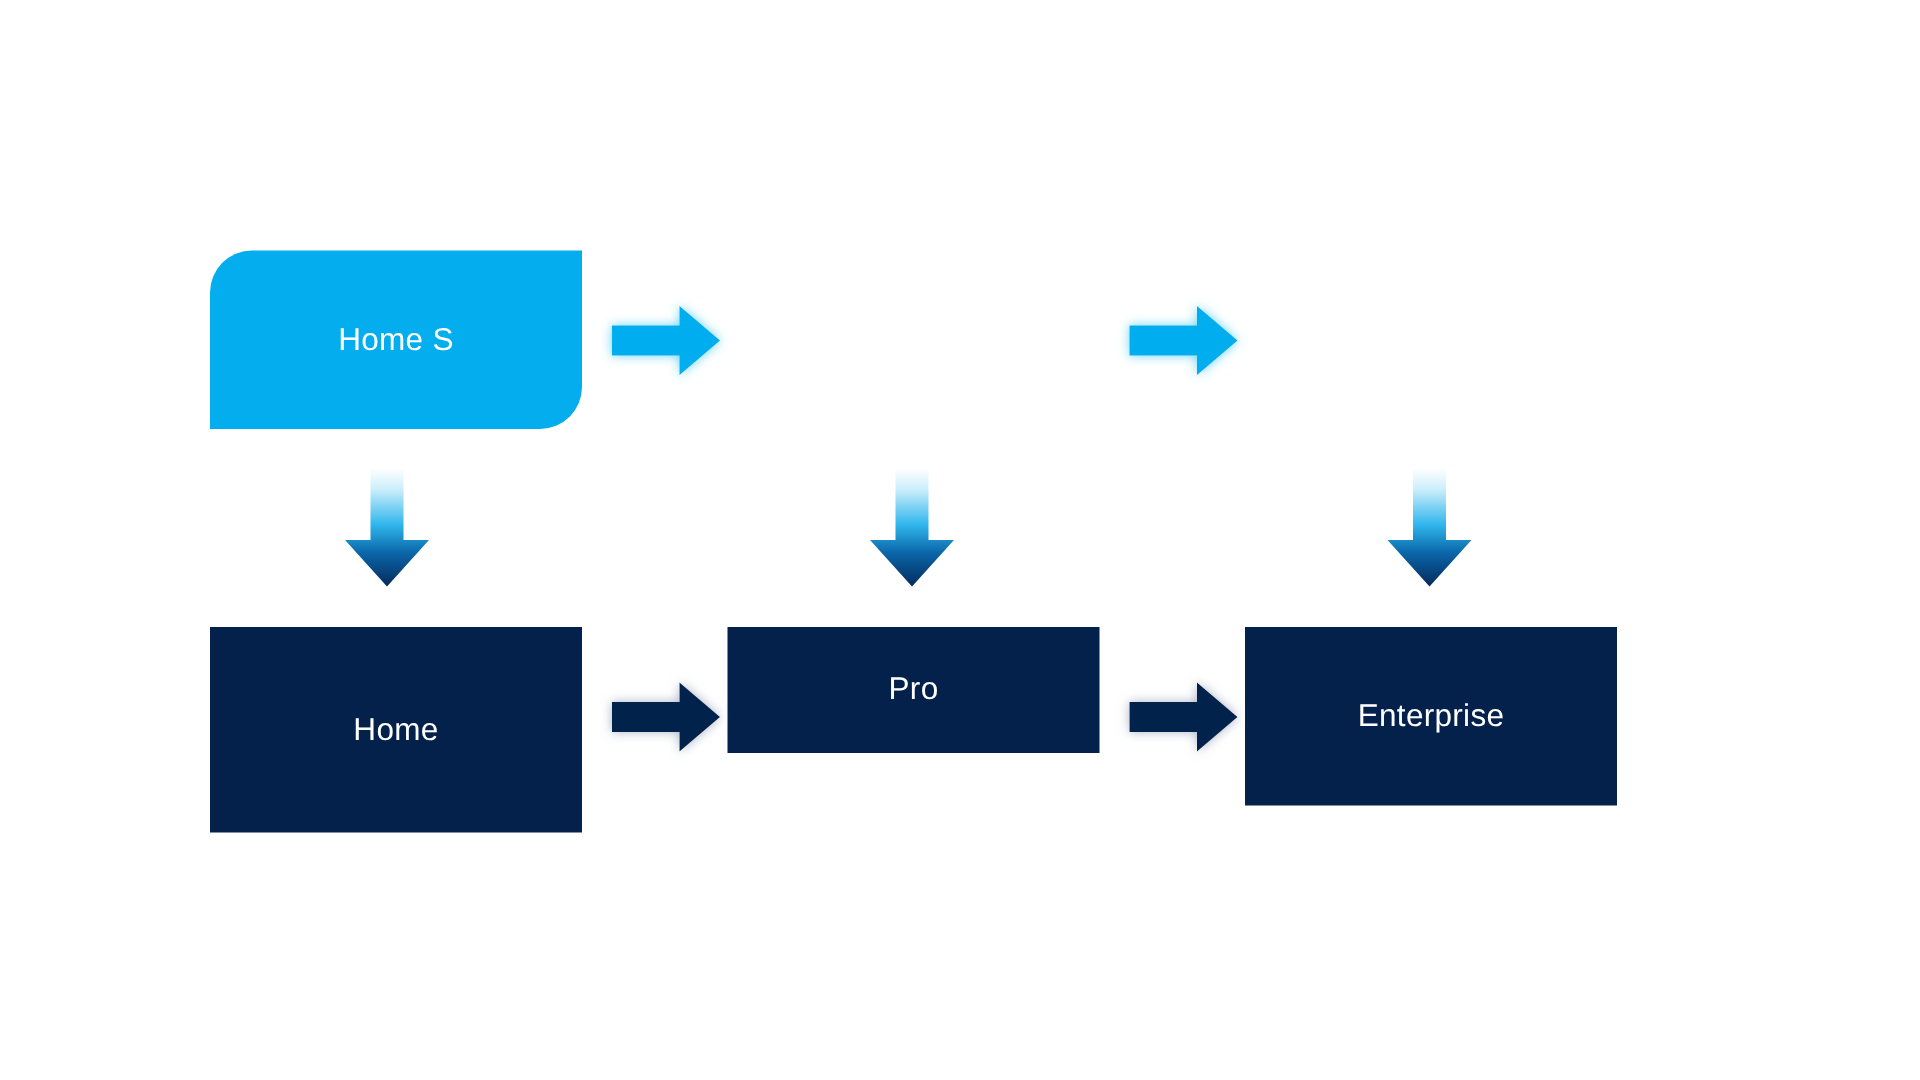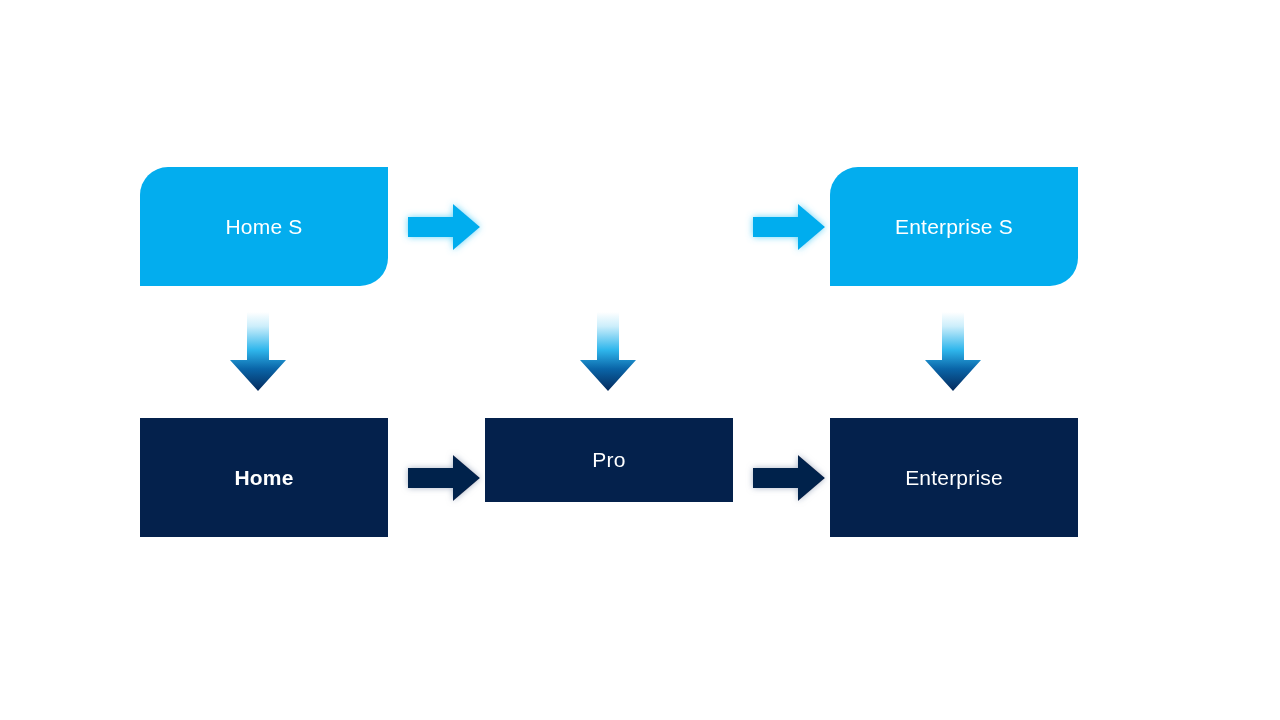--- a/index.html
+++ b/index.html
@@ -65,25 +65,22 @@
 </head>
 <body>
 
 <div id="canvas">
 
   <div class="node node--light" style="left:140px; top:167px; width:248px; height:119px;">
     <span class="node-label">Home S</span>
   </div>
 
 
-  <div class="node node--light" style="left:830px; top:167px; width:248px; height:119px;">
-    <span class="node-label">Enterprise S</span>
-  </div>
 
-  <div class="node node--dark" style="left:140px; top:418px; width:248px; height:119px;font-weight:bold;">
+  <div class="node node--dark" style="left:140px; top:418px; width:248px; height:137px;">
     <span class="node-label">Home</span>
   </div>
 
   <div class="node node--dark" style="left:485px; top:418px; width:248px; height:84px;">
     <span class="node-label">Pro</span>
   </div>
 
   <div class="node node--dark" style="left:830px; top:418px; width:248px; height:119px;">
     <span class="node-label">Enterprise</span>
   </div>

